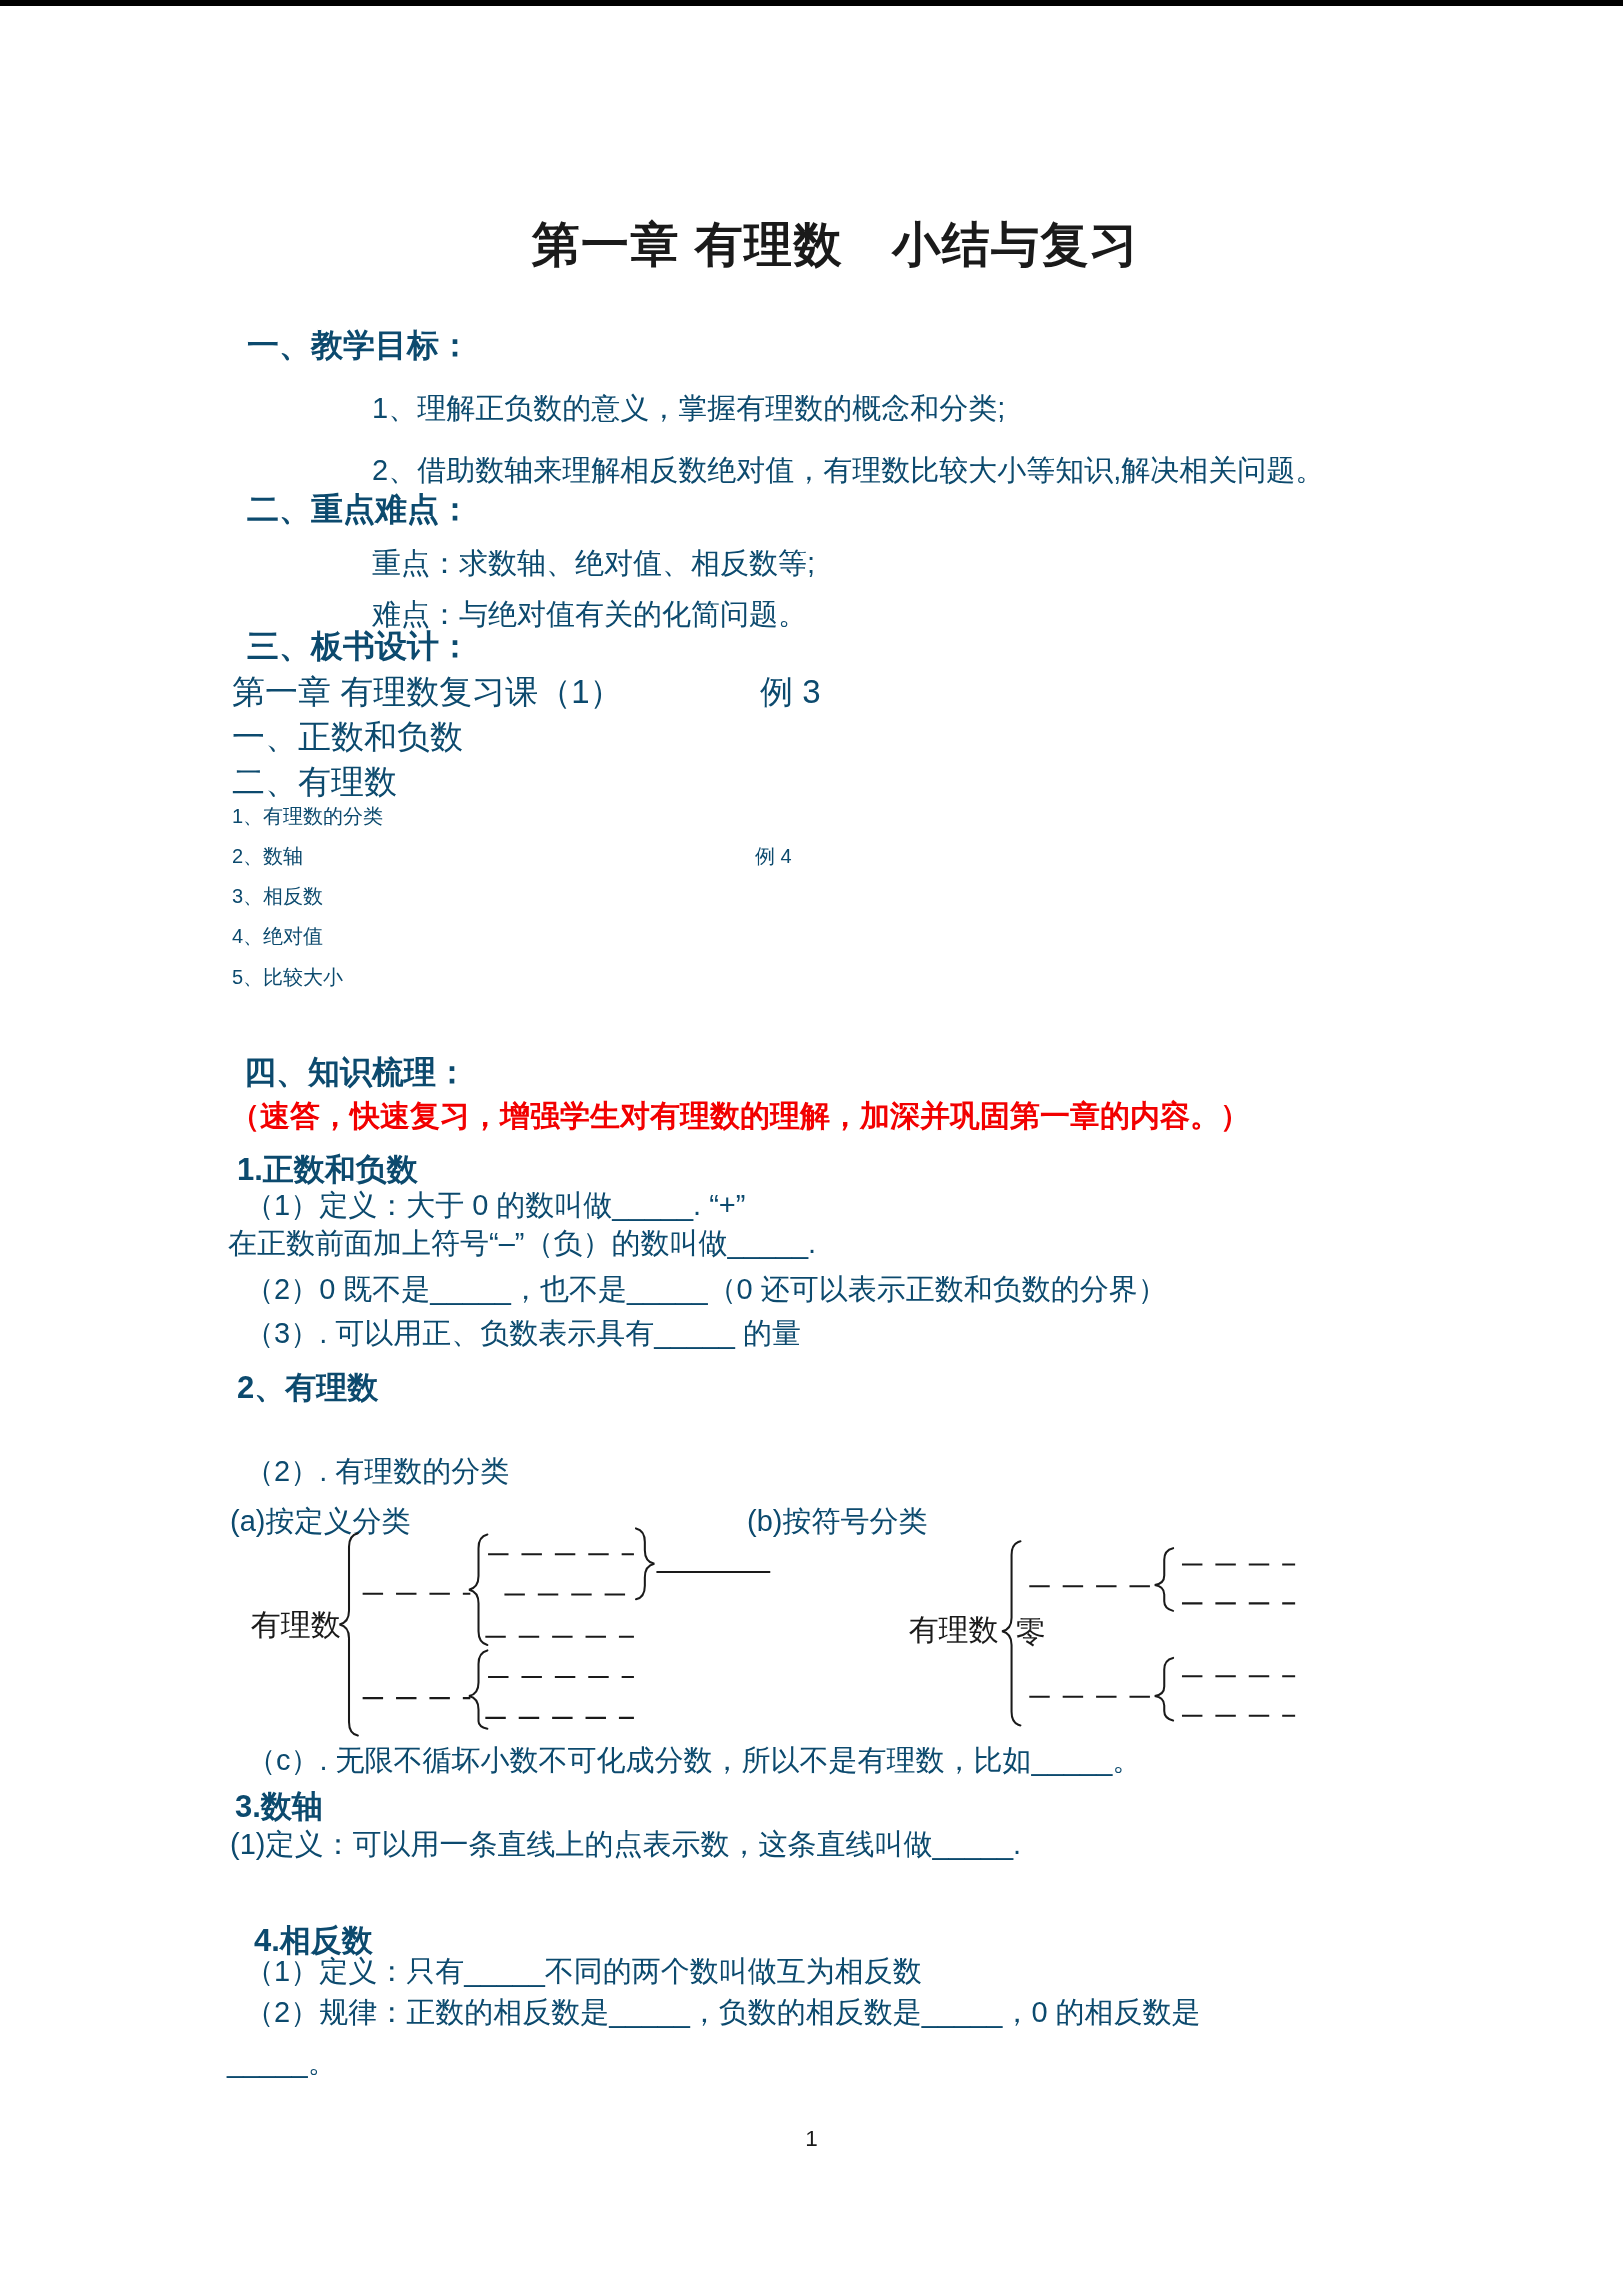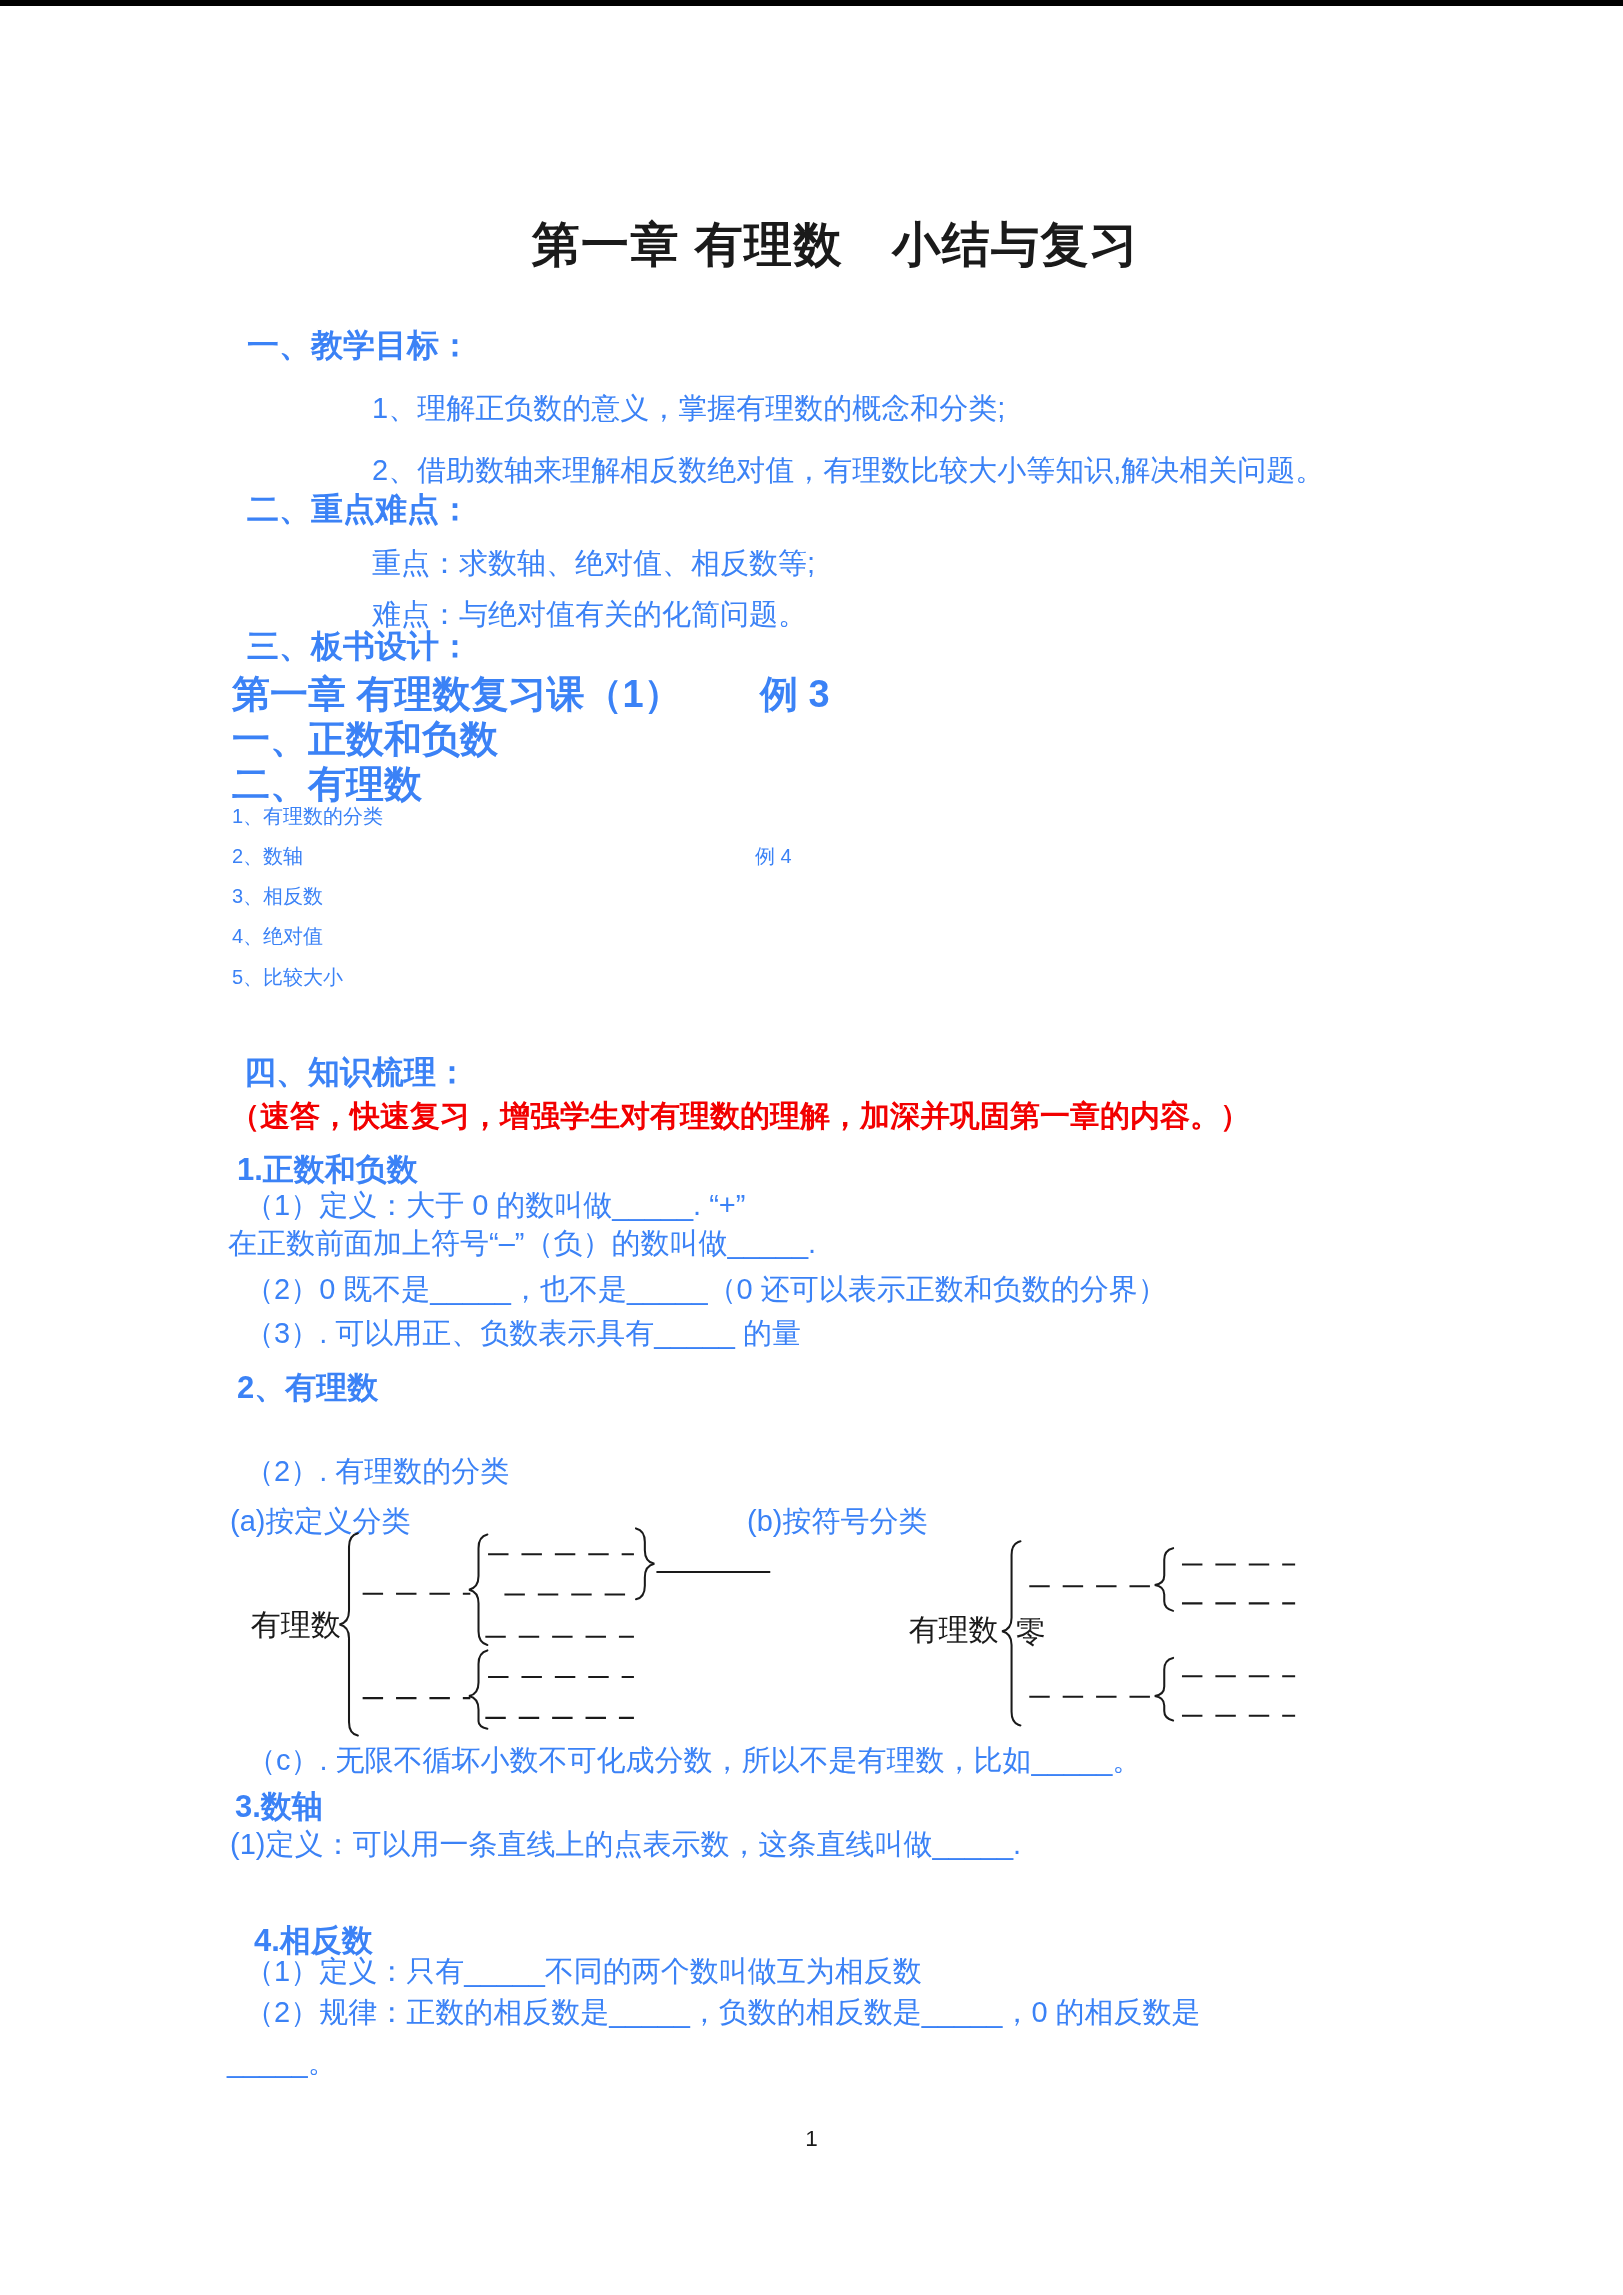--- a/index.html
+++ b/index.html
@@ -1,23 +1,23 @@
 <!DOCTYPE html>
 <html lang="zh" style="font-size:11px"><head>
 <meta charset="utf-8">
 <style>
   html,body{margin:0;padding:0;background:#ffffff;}
   .page{position:relative;width:1623px;height:2295px;background:#ffffff;overflow:hidden;
         font-family:"Liberation Sans","DejaVu Sans",sans-serif;color:#1a1a1a;}
   .topbar{position:absolute;top:0;left:0;width:1623px;height:5.5px;background:#000;}
   .title{position:absolute;top:213px;left:0;width:1623px;text-align:center;
          font-size:48px;font-weight:700;letter-spacing:1.4px;white-space:pre;padding-left:24px;}
-  .line{position:absolute;font-size:29px;line-height:1.2;white-space:pre;color:#3b82f6;}
+  .line{position:absolute;font-size:29px;line-height:1.2;white-space:pre;color:#0c4a6e;}
   .h{font-size:32px;font-weight:700;}
-  .b46{font-size:38px;font-weight:700;}
+  .b46{font-size:33px;font-weight:400;}
   .b45{font-size:31px;font-weight:700;margin-top:8px;}
   .s44{font-size:20px;}
   .red{font-size:30px;font-weight:700;color:#f20000;}
   .pagenum{position:absolute;top:2126px;left:0;width:1623px;text-align:center;font-size:22.5px;}
   .diagram{position:absolute;left:0;top:1531px;overflow:visible;}
   .diagram path{fill:none;stroke:#1a1a1a;stroke-width:3;stroke-linecap:round;}
   .diagram line{stroke:#1a1a1a;stroke-width:3;}
   .diagram line.dash{stroke-dasharray:30 19;}
   .diagram text{font-family:"Liberation Sans","DejaVu Sans",sans-serif;font-size:44px;fill:#1a1a1a;}
 </style>

